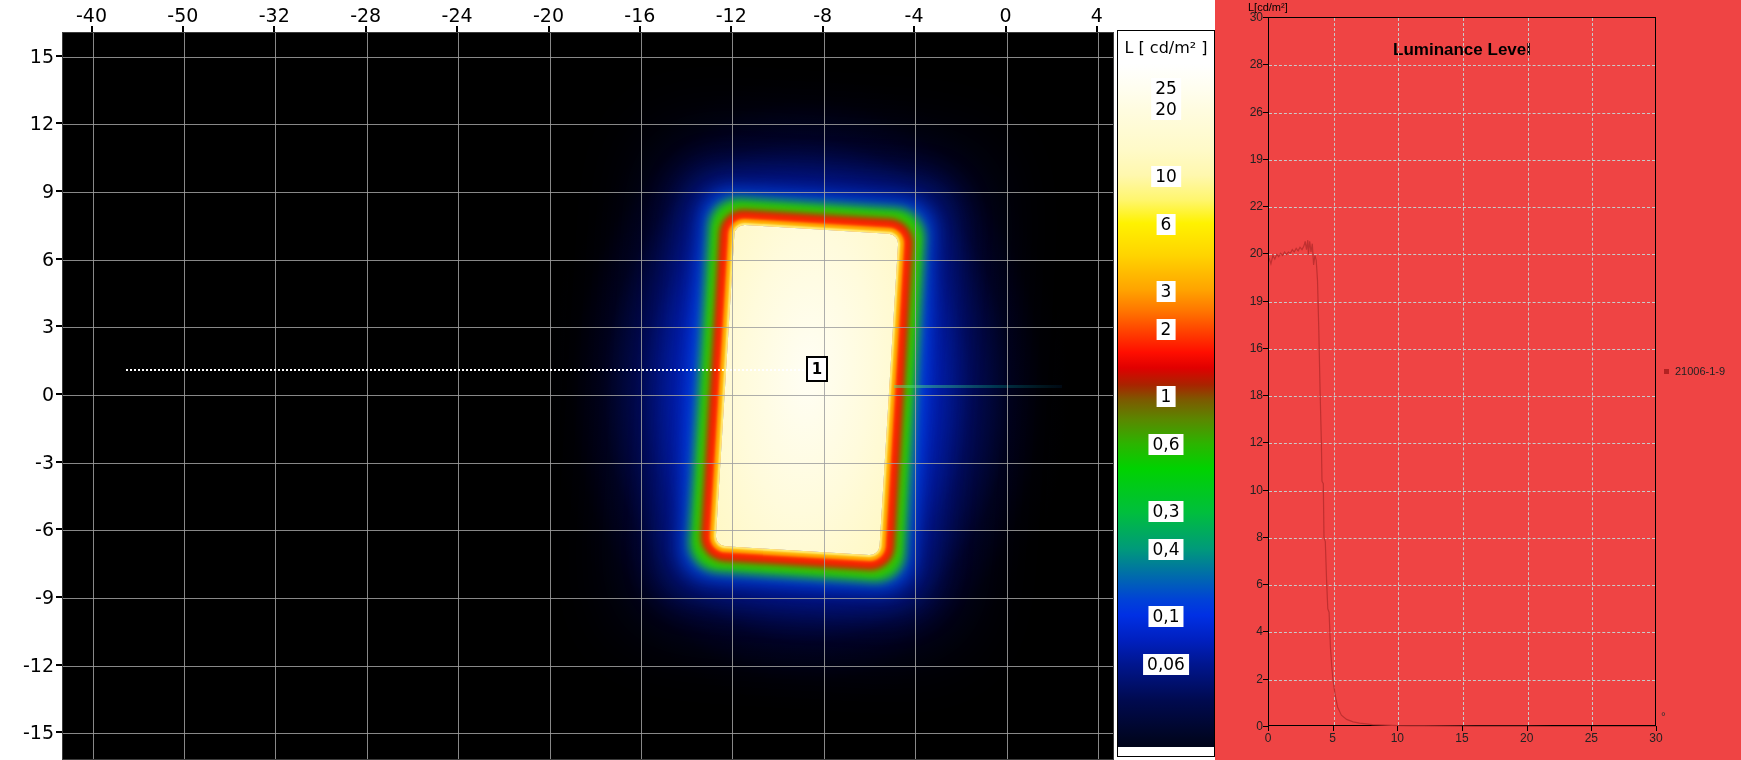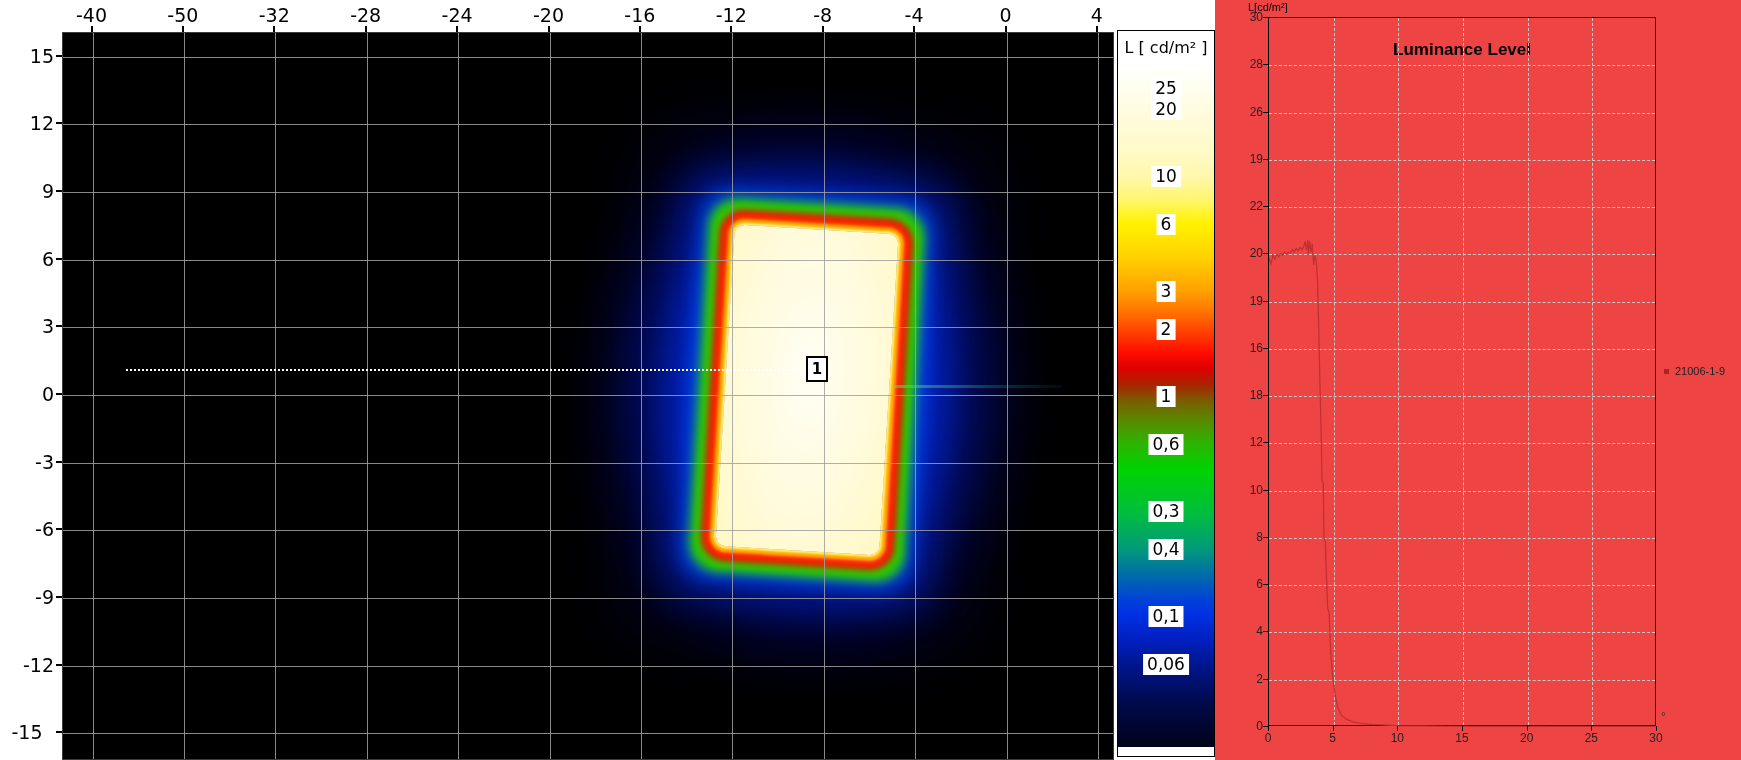--- a/index.html
+++ b/index.html
@@ -154,21 +154,21 @@
       <div class="hm-ylabel" style="top: 382px;">0</div>
       <div class="hm-ytick" style="top: 460.65px;"></div>
       <div class="hm-ylabel" style="top: 449.65px;">-3</div>
       <div class="hm-ytick" style="top: 528.3px;"></div>
       <div class="hm-ylabel" style="top: 517.3px;">-6</div>
       <div class="hm-ytick" style="top: 595.95px;"></div>
       <div class="hm-ylabel" style="top: 584.95px;">-9</div>
       <div class="hm-ytick" style="top: 663.6px;"></div>
       <div class="hm-ylabel" style="top: 652.6px;">-12</div>
       <div class="hm-ytick" style="top: 731.25px;"></div>
-      <div class="hm-ylabel" style="top: 720.25px; text-align: center;">-15</div>
+      <div class="hm-ylabel" style="top: 720.25px;">-15</div>
     </div>
 </div>
 
 <div id="colorbar-panel">
   <div id="cb-title">L [ cd/m² ]</div>
   <div id="cb-gradient"></div>
   <div id="cb-labels">
       <div class="cb-label" style="top: 47px;">25</div>
       <div class="cb-label" style="top: 68.3202px;">20</div>
       <div class="cb-label" style="top: 134.547px;">10</div>

